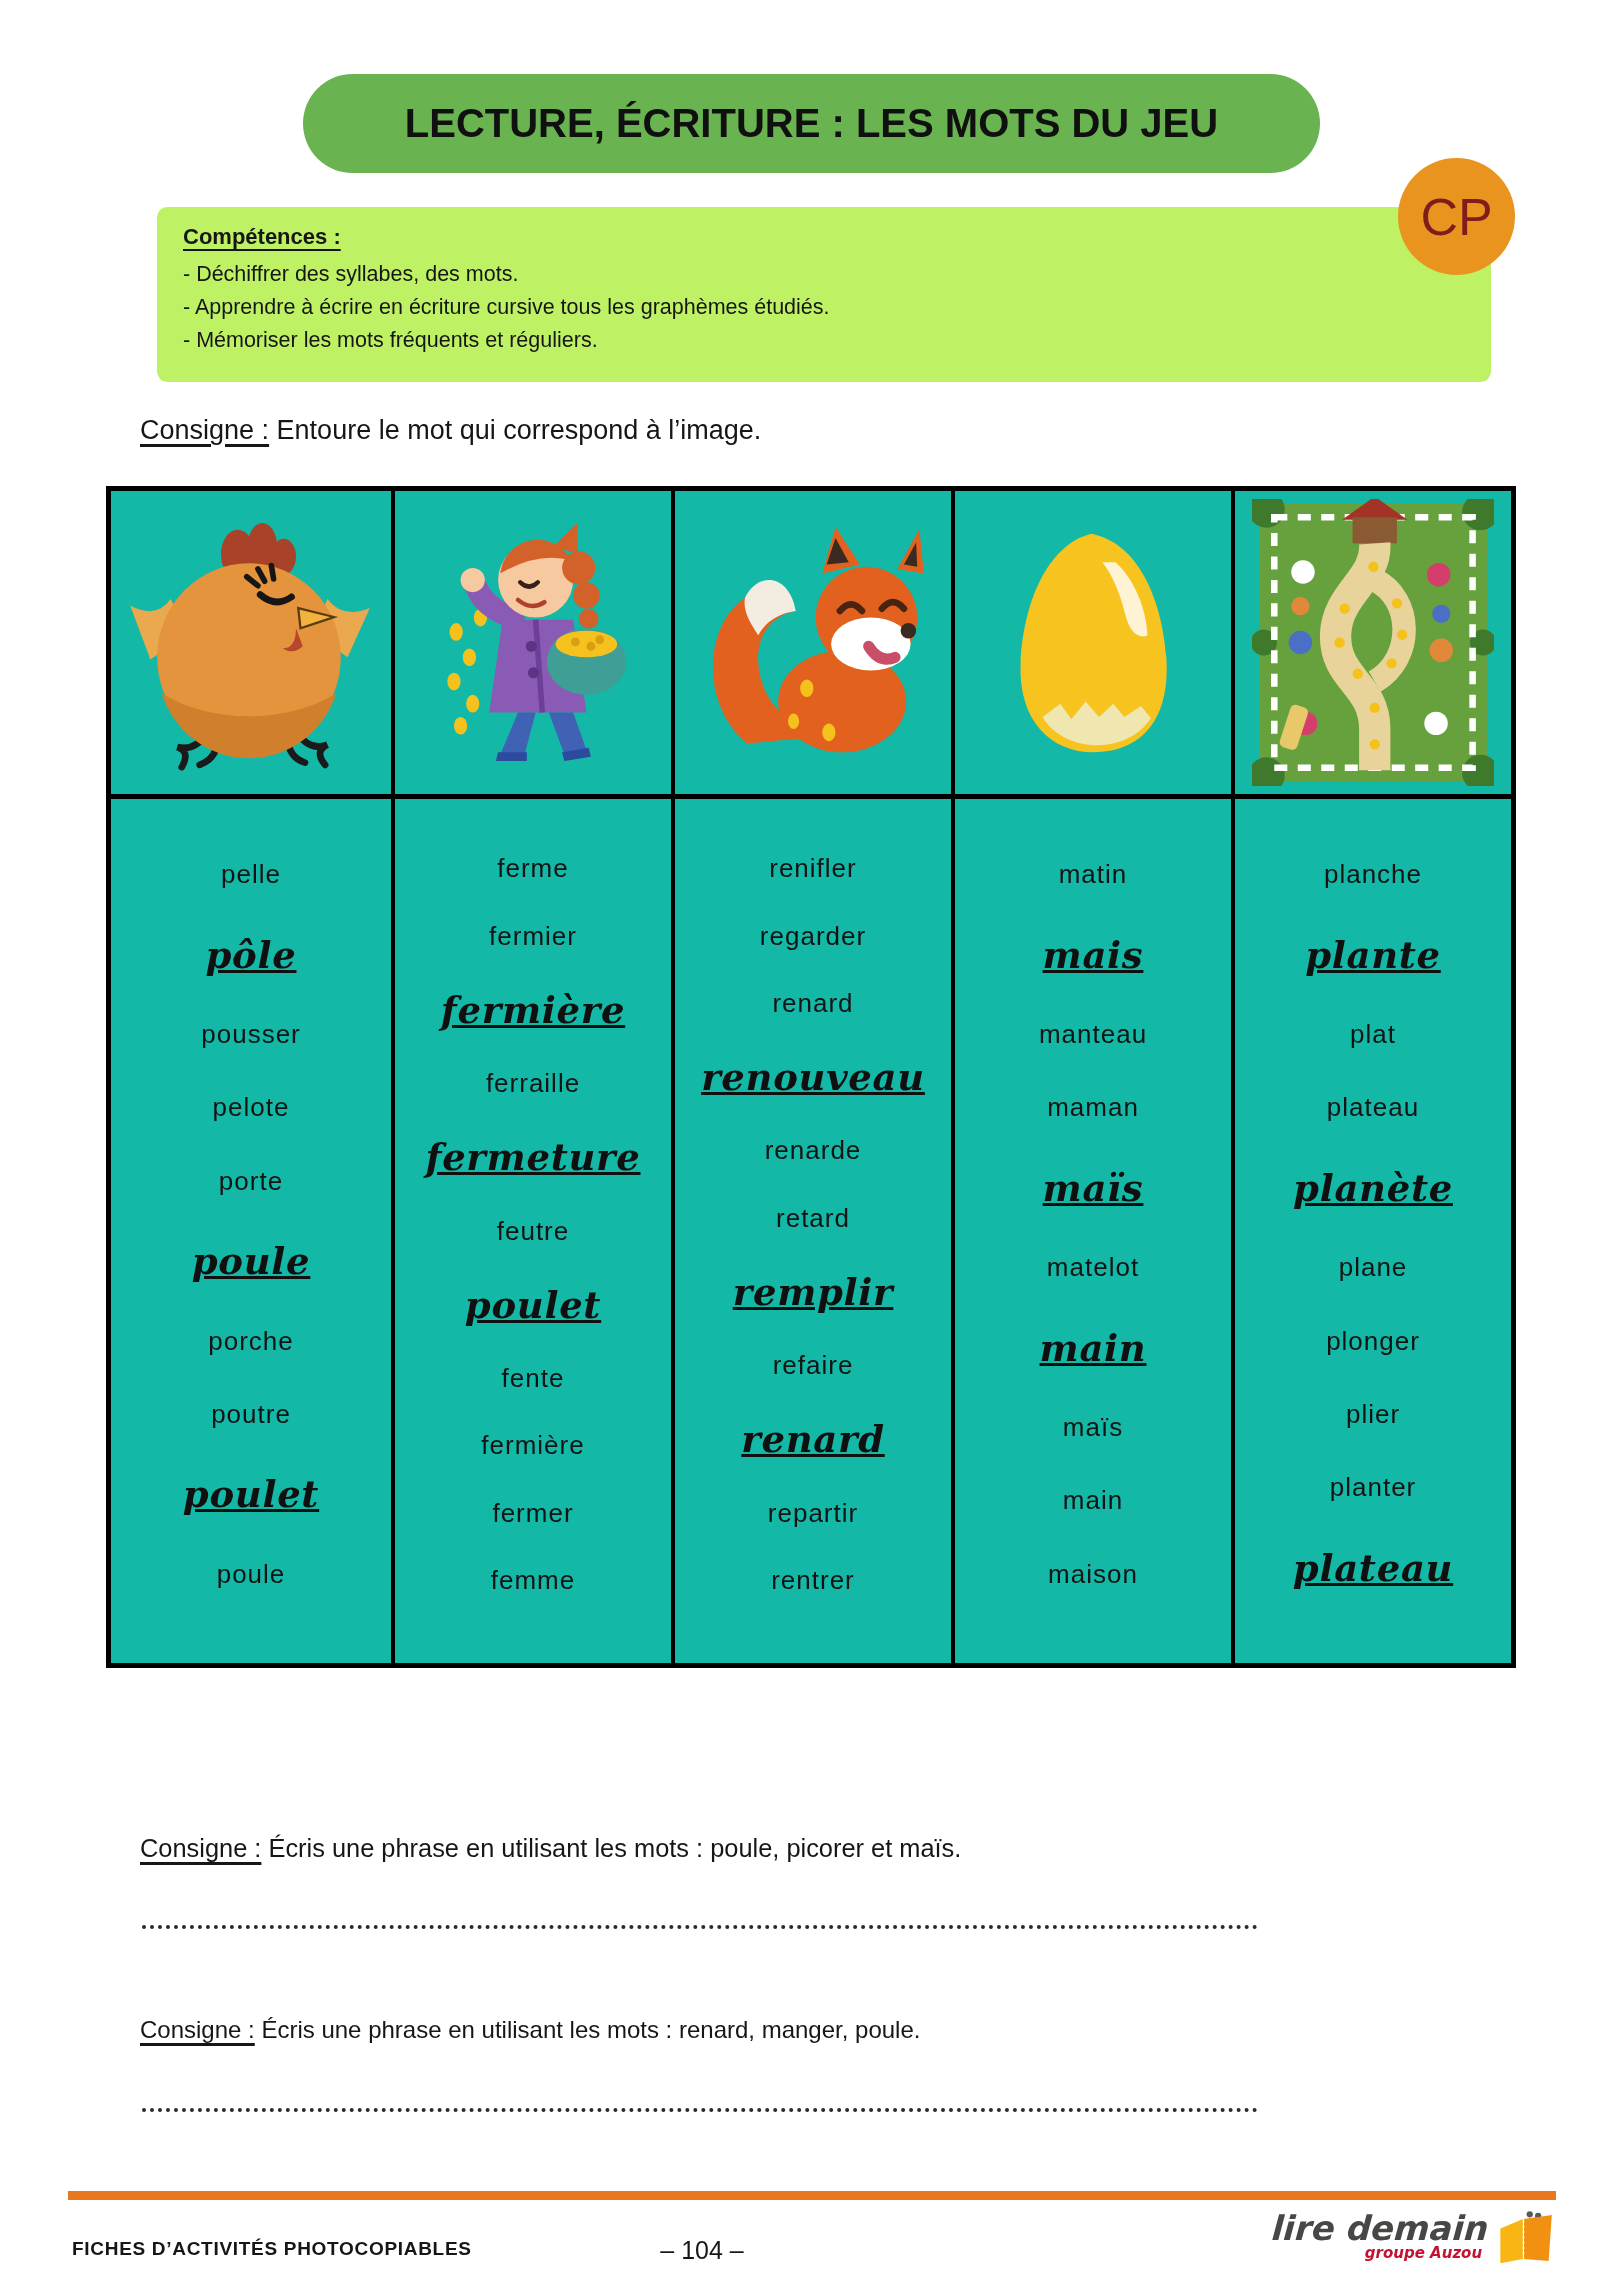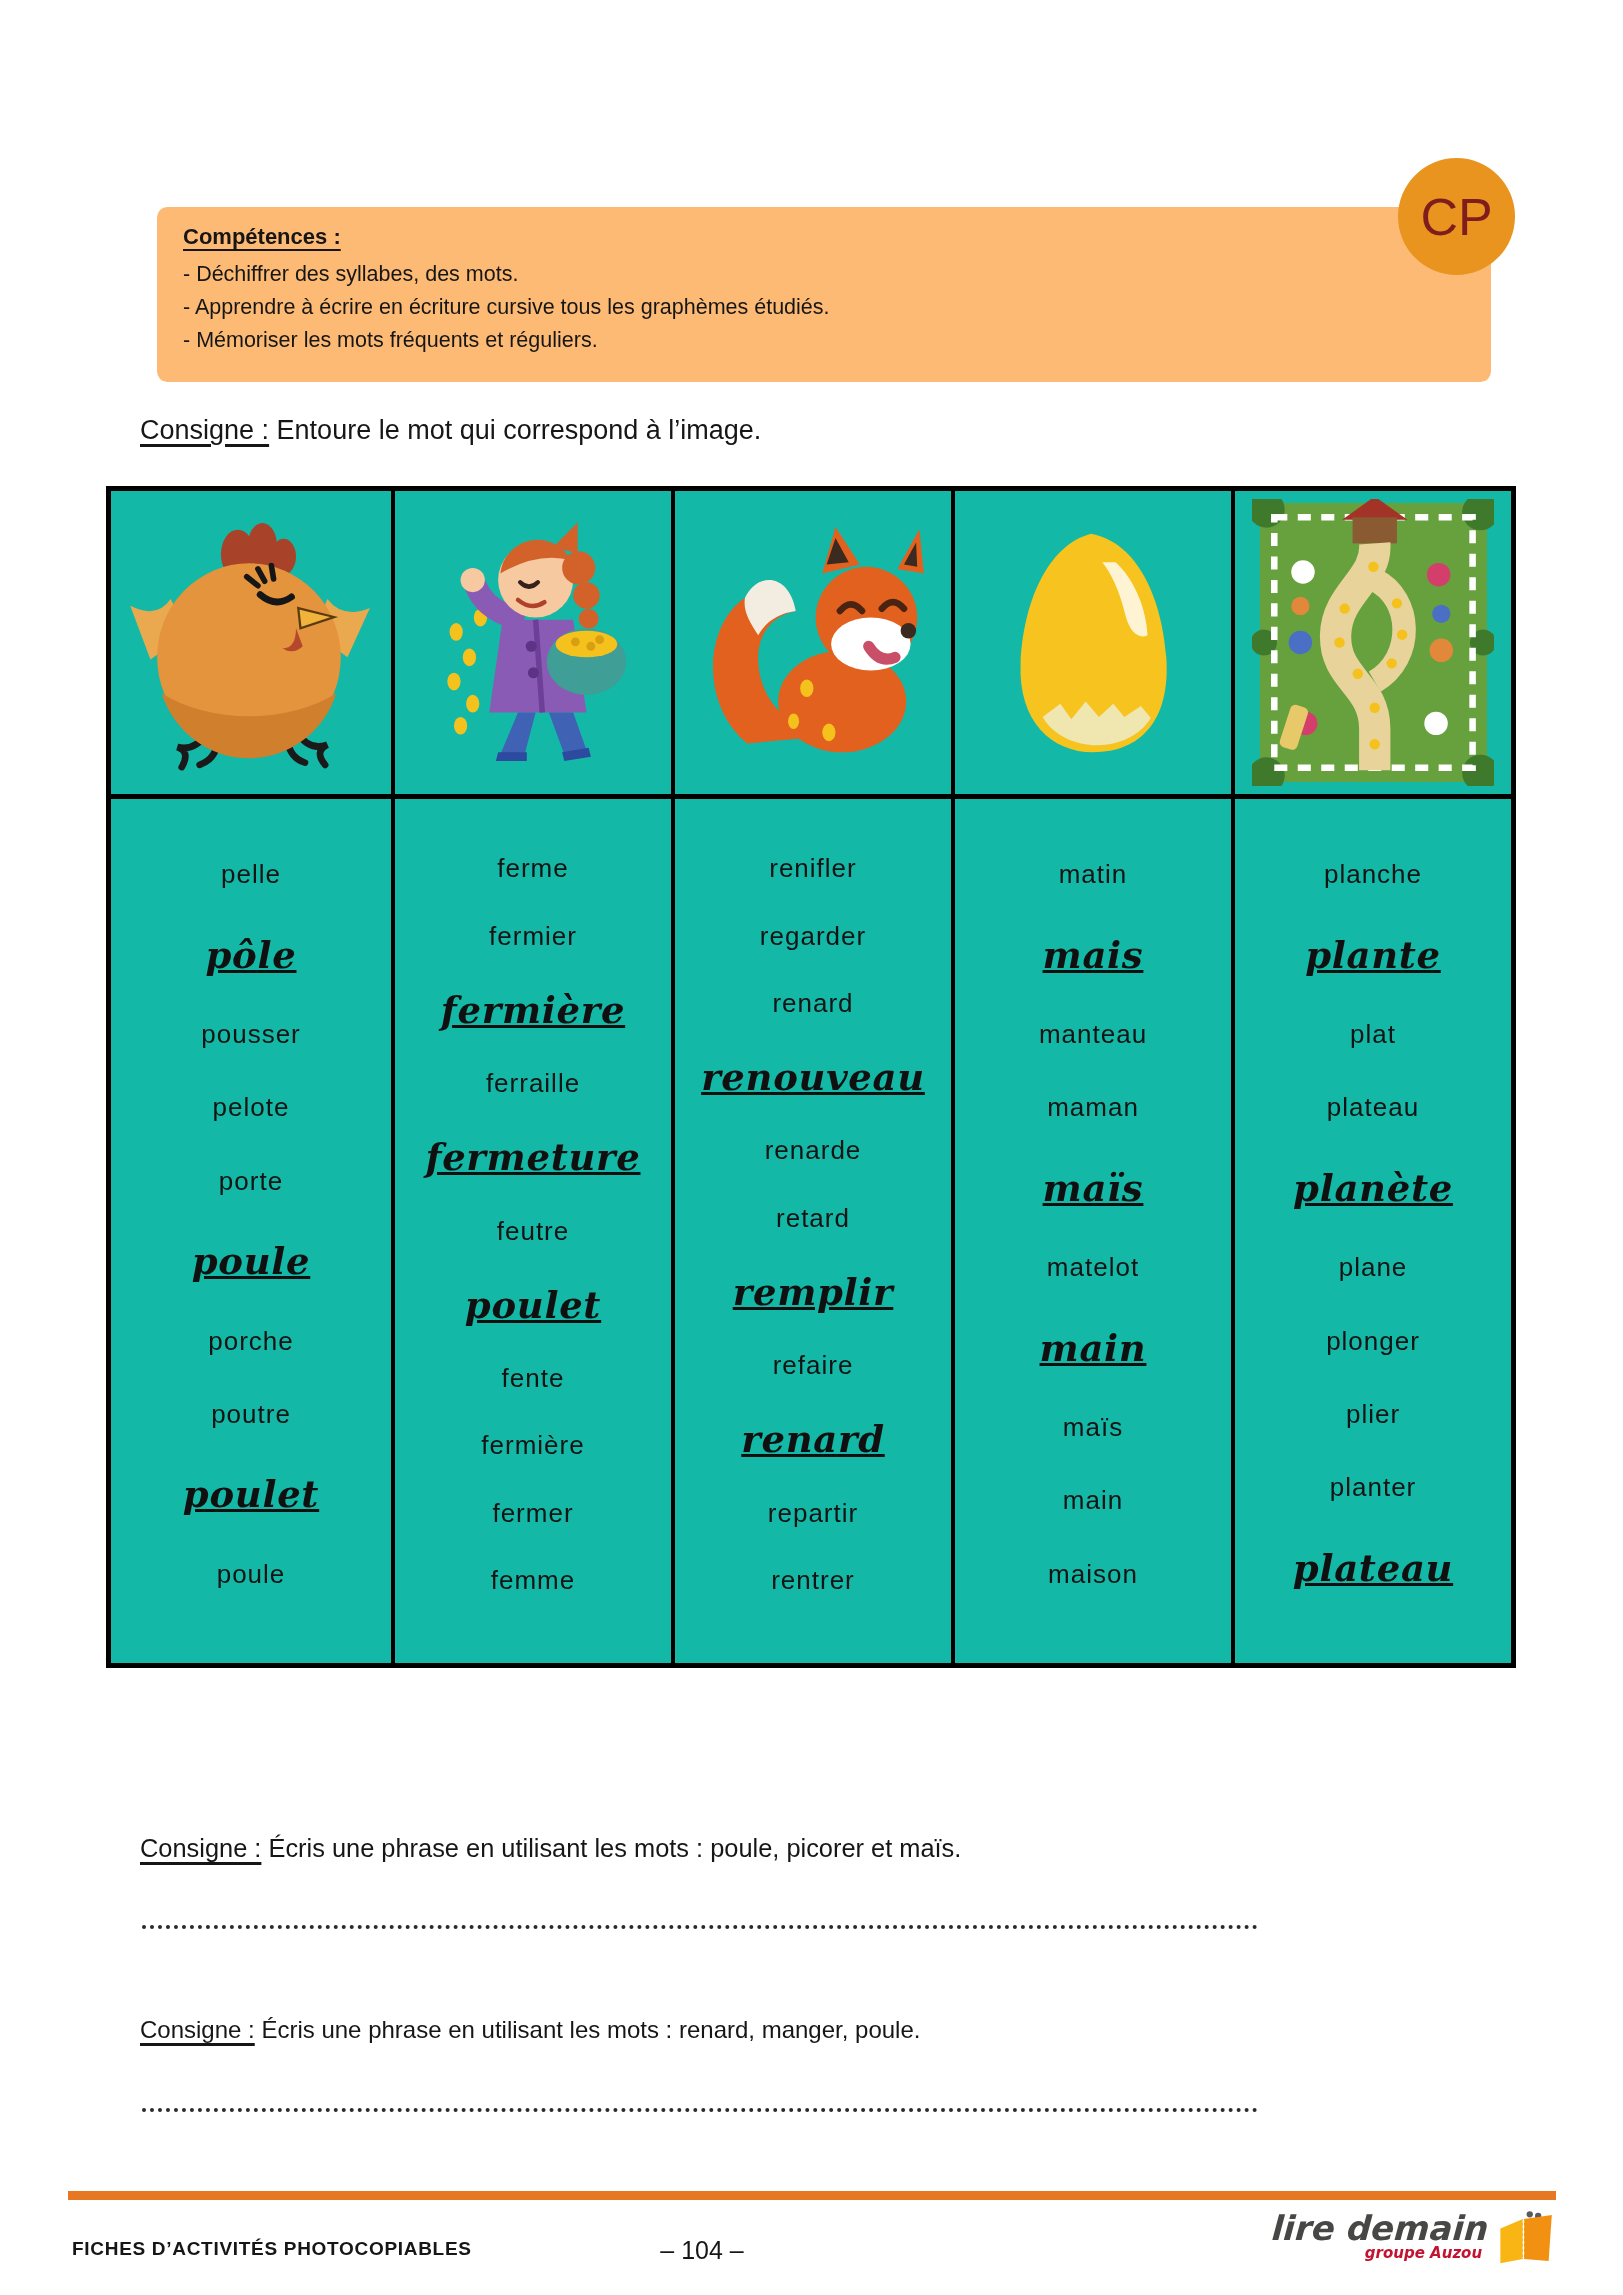--- a/index.html
+++ b/index.html
@@ -13,21 +13,21 @@
     display:flex;align-items:center;justify-content:center;
     font-size:40px;font-weight:700;letter-spacing:0;color:#101010;
   }
   .cp-badge{
     position:absolute;left:1398px;top:158px;width:117px;height:117px;border-radius:50%;
     background:#e8941f;color:#7f1d1d;display:flex;align-items:center;justify-content:center;
     font-size:52px;font-weight:400;z-index:3;
   }
   .skills-box{
     position:absolute;left:157px;top:207px;width:1334px;height:175px;
-    background:#fdba74;border-radius:10.4px;z-index:2;
+    background:#bef264;border-radius:10.4px;z-index:2;
     padding:17px 0 0 26px;box-sizing:border-box;
   }
   .skills-label{font-size:22px;font-weight:700;text-decoration:underline;text-underline-offset:4.6px;text-decoration-thickness:2px;margin-bottom:7.8px;}
   .skill-line{font-size:21.5px;line-height:1.55;}
 
   
   .consigne{position:absolute;left:140px;white-space:nowrap;}
   .consigne .c-label{text-decoration:underline;text-underline-offset:5.2px;text-decoration-thickness:2.6px;}
   .consigne-1{top:415px;font-size:27px;}
   .consigne-2{top:1834px;font-size:25.4px;}
@@ -60,20 +60,21 @@
   .logo-text-wrap{display:flex;flex-direction:column;align-items:flex-end;margin-top:5.2px;}
   .logo-title{font-family:"DejaVu Sans",sans-serif;font-style:italic;font-weight:700;font-size:34px;color:#474745;transform:skewX(-4deg);line-height:1;}
   .logo-sub{font-family:"DejaVu Sans",sans-serif;font-style:italic;font-weight:700;font-size:15px;color:#c41230;margin-top:1.3px;margin-right:6.5px;line-height:1;}
   .logo-book{width:63px;height:65px;margin-left:3.9px;flex:none;}
 </style>
 </head>
 <body>
 
 <div class="page">
 
+  <div class="title-band">LECTURE, ÉCRITURE : LES MOTS DU JEU</div>
 
   <div class="cp-badge">CP</div>
 
   <div class="skills-box">
     <div class="skills-label">Compétences :</div>
     <div>
 
     <div class="skill-line">- Déchiffrer des syllabes, des mots.</div>
         <div class="skill-line">- Apprendre à écrire en écriture cursive tous les graphèmes étudiés.</div>
         <div class="skill-line">- Mémoriser les mots fréquents et réguliers.</div>

